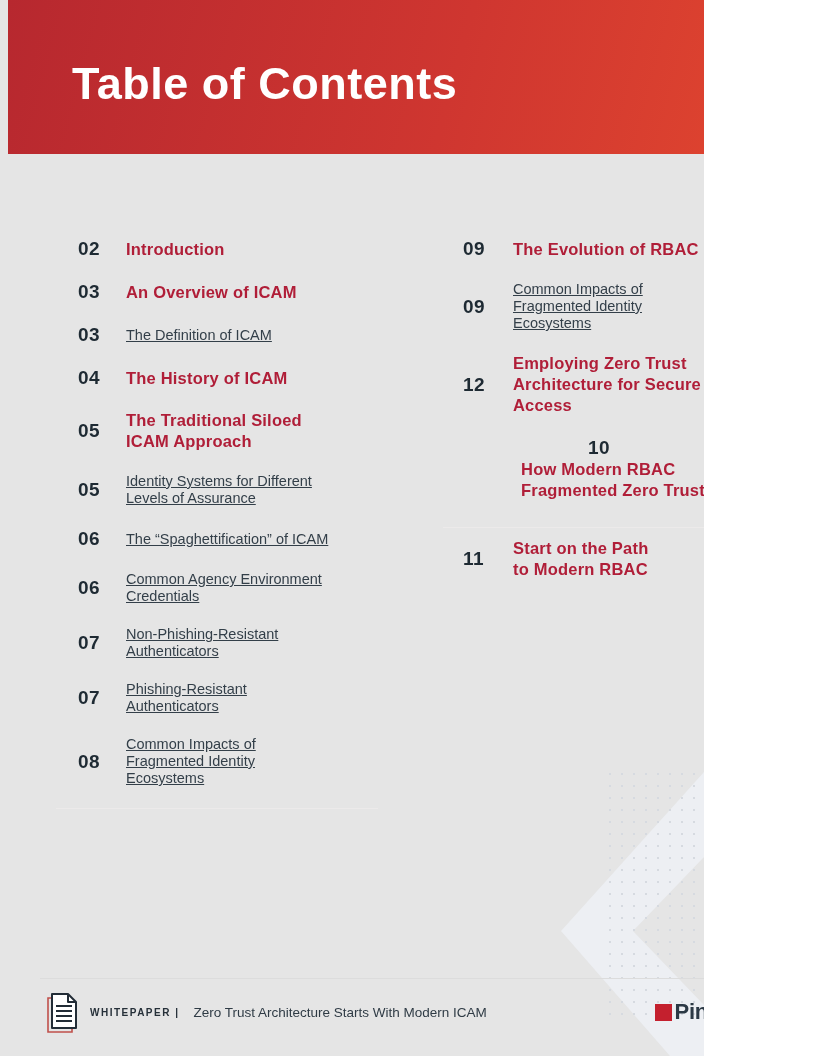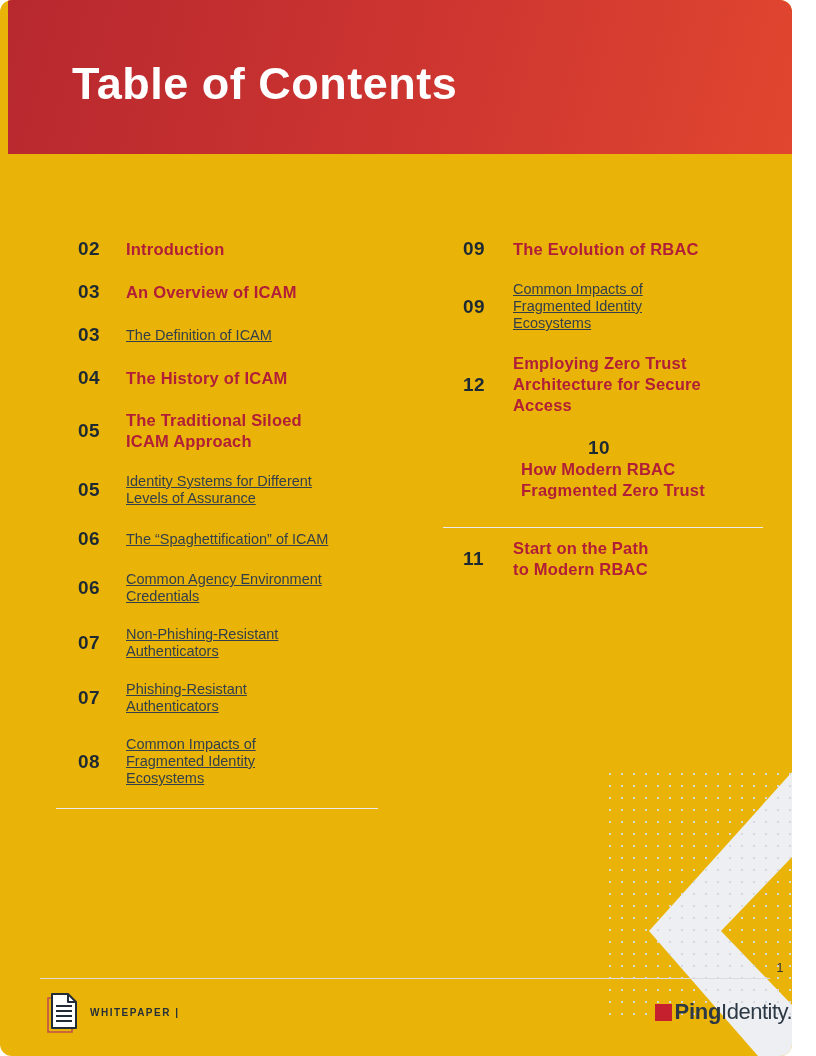--- a/index.html
+++ b/index.html
@@ -1,19 +1,18 @@
 <!DOCTYPE html>
 <html><head>
 <meta charset="utf-8">
 <style>
   html,body{margin:0;padding:0;background:#fff;}
   .page{
-    position:relative;width:792px;height:1056px;overflow:hidden;background:#eab308;
+    position:relative;width:704px;height:1056px;overflow:hidden;background:#e5e5e5;
     font-family:"Liberation Sans","DejaVu Sans",sans-serif;
-    border-radius:12px;
   }
   
   .banner{
     position:absolute;left:8px;top:0;width:808px;height:154px;
     background:linear-gradient(105deg,#b7282f 0%,#cf3630 55%,#e2472f 100%);
   }
   .banner-title{
     position:absolute;left:64px;top:58px;margin:0;
     color:#ffffff;font-size:45px;font-weight:800;letter-spacing:.5px;
   }
@@ -174,20 +173,21 @@
         <path d="M18,2 V10 H26" fill="none" stroke="#222c36" stroke-width="2" stroke-linejoin="round"></path>
         <g stroke="#222c36" stroke-width="2">
           <line x1="6" y1="14" x2="22" y2="14"></line>
           <line x1="6" y1="19" x2="22" y2="19"></line>
           <line x1="6" y1="24" x2="22" y2="24"></line>
           <line x1="6" y1="29" x2="22" y2="29"></line>
         </g>
       </g>
     </svg>
     <span class="wp-label">WHITEPAPER |</span>
+    <span class="wp-subtitle">Zero Trust Architecture Starts With Modern ICAM</span>
     <div class="logo">
       <span class="logo-square"></span>
       <span class="logo-word1">Ping</span>
         <span class="logo-word2">Identity.</span>
     </div>
   </div>
 
 </div>
 
 </body></html>

